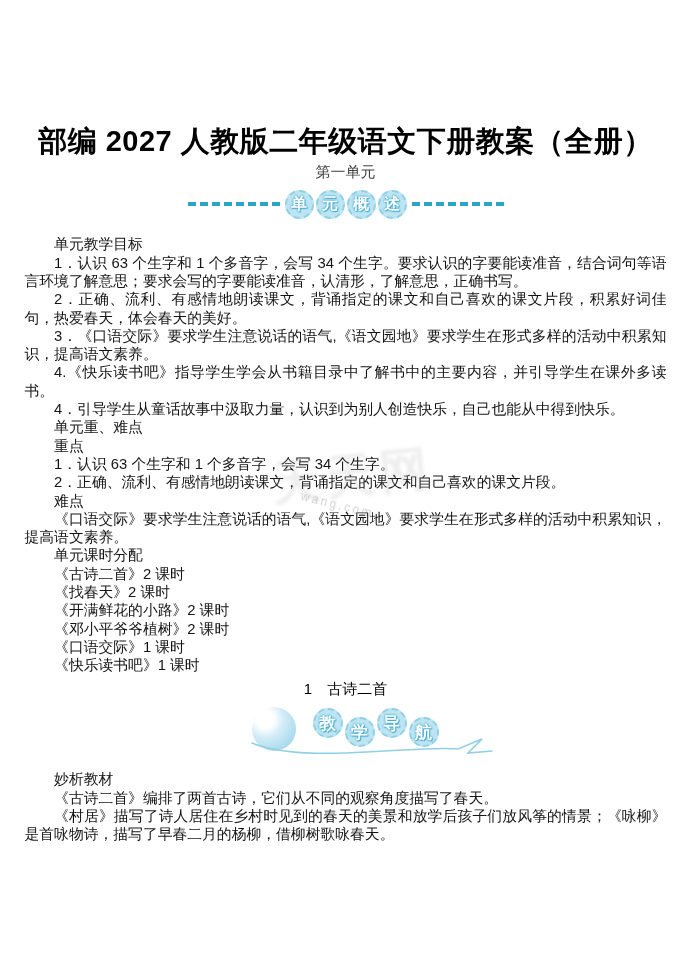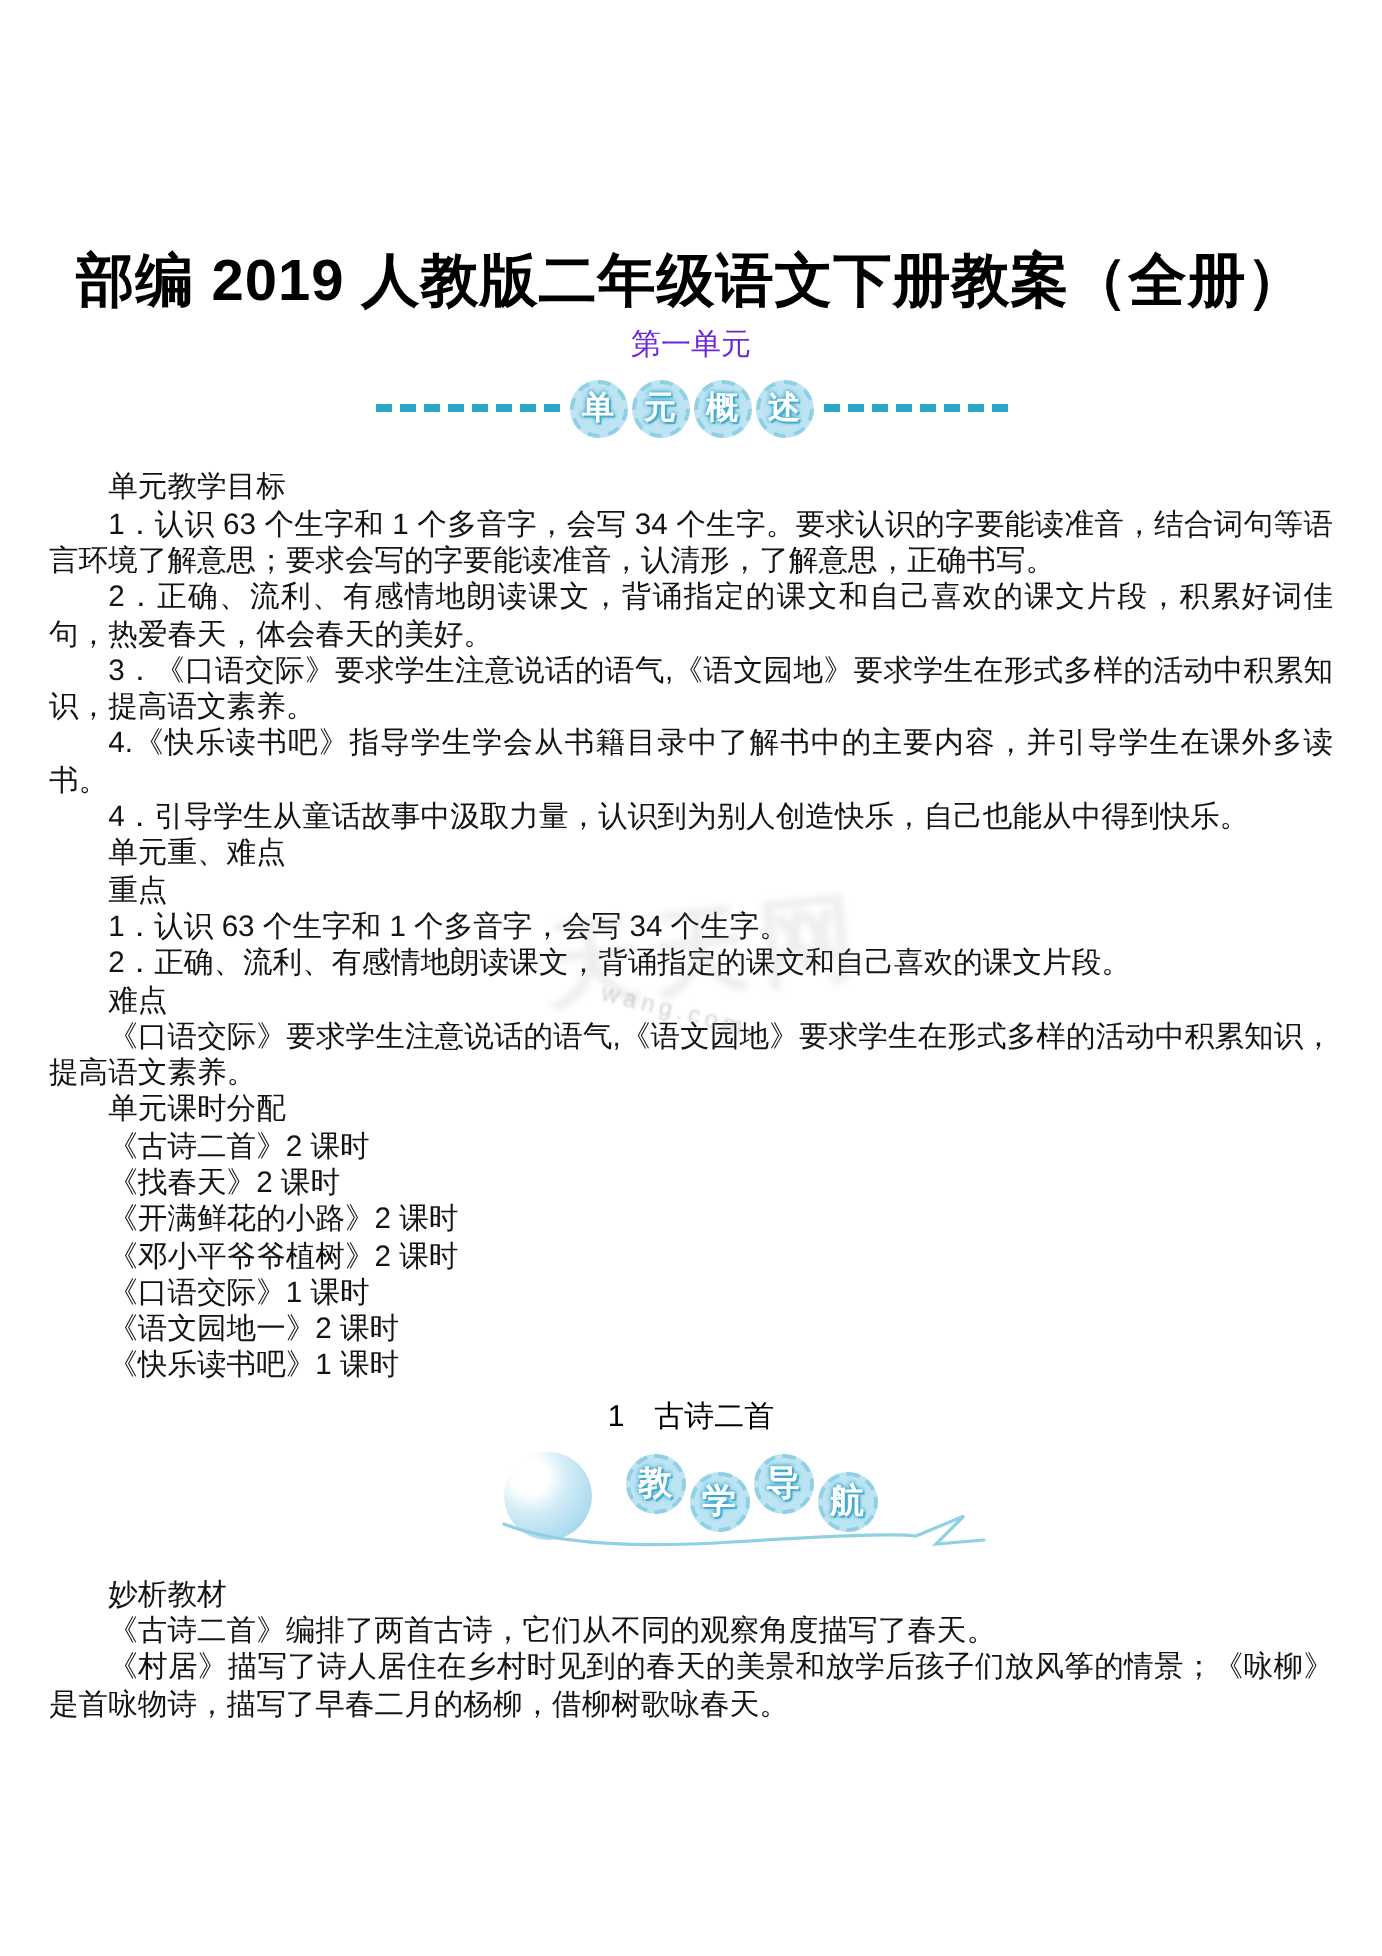--- a/index.html
+++ b/index.html
@@ -19,21 +19,21 @@
     font-size:29px;
     font-weight:bold;
     letter-spacing:0.5px;
     line-height:1.15;
     color:#000;
   }
   .unit-label {
     text-align:center;
     font-size:15px;
     margin-top:5px;
-    color:#6d28d9;
+    color:#404040;
   }
 
   
   .banner {
     display:flex;
     align-items:center;
     justify-content:center;
     margin-top:4px;
     height:36px;
   }
@@ -134,21 +134,21 @@
     filter:blur(0.4px);
     pointer-events:none;
     user-select:none;
   }
 </style>
 </head>
 <body>
 
 <div class="page">
 
-  <div class="doc-title">部编 2019 人教版二年级语文下册教案（全册）</div>
+  <div class="doc-title">部编 2027 人教版二年级语文下册教案（全册）</div>
 
   <div class="unit-label">第一单元</div>
 
   <div class="banner">
     <div class="dash-line left"></div>
     <div class="bubble-row">
         <span class="bubble">单</span>
         <span class="bubble">元</span>
         <span class="bubble">概</span>
         <span class="bubble">述</span>
@@ -168,21 +168,20 @@
       <p class="para">1．认识 63 个生字和 1 个多音字，会写 34 个生字。</p>
       <p class="para">2．正确、流利、有感情地朗读课文，背诵指定的课文和自己喜欢的课文片段。</p>
       <p class="para">难点</p>
       <p class="para">《口语交际》要求学生注意说话的语气,《语文园地》要求学生在形式多样的活动中积累知识，提高语文素养。</p>
       <p class="para">单元课时分配</p>
       <p class="para">《古诗二首》2 课时</p>
       <p class="para">《找春天》2 课时</p>
       <p class="para">《开满鲜花的小路》2 课时</p>
       <p class="para">《邓小平爷爷植树》2 课时</p>
       <p class="para">《口语交际》1 课时</p>
-      <p class="para">《语文园地一》2 课时</p>
       <p class="para">《快乐读书吧》1 课时</p>
     </div>
 
   <div class="lesson-heading">1　古诗二首</div>
 
   <div class="nav-banner">
     <div class="nav-inner">
       <div class="big-bubble"></div>
       <div class="bubble-row">
           <span class="nav-bubble">教</span>

